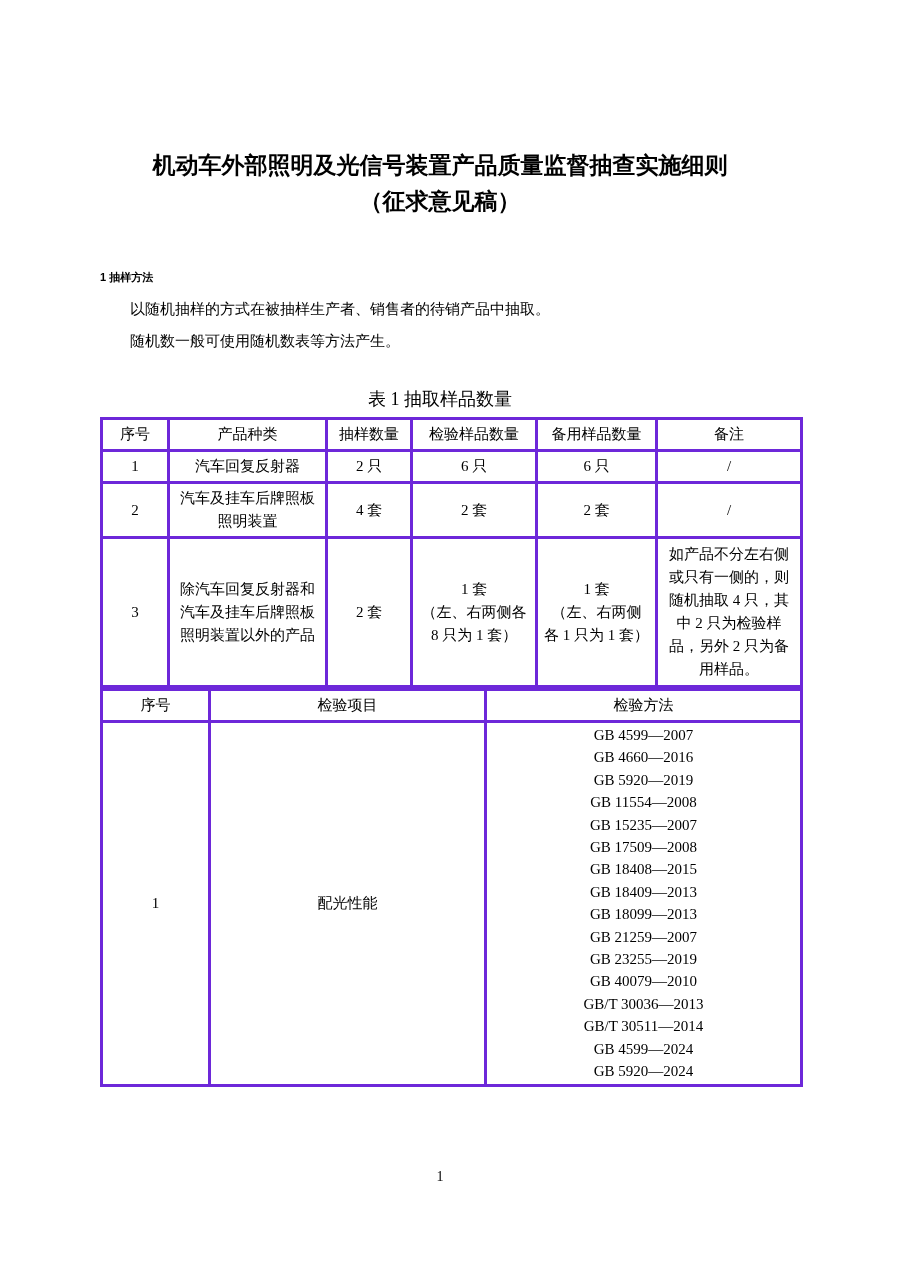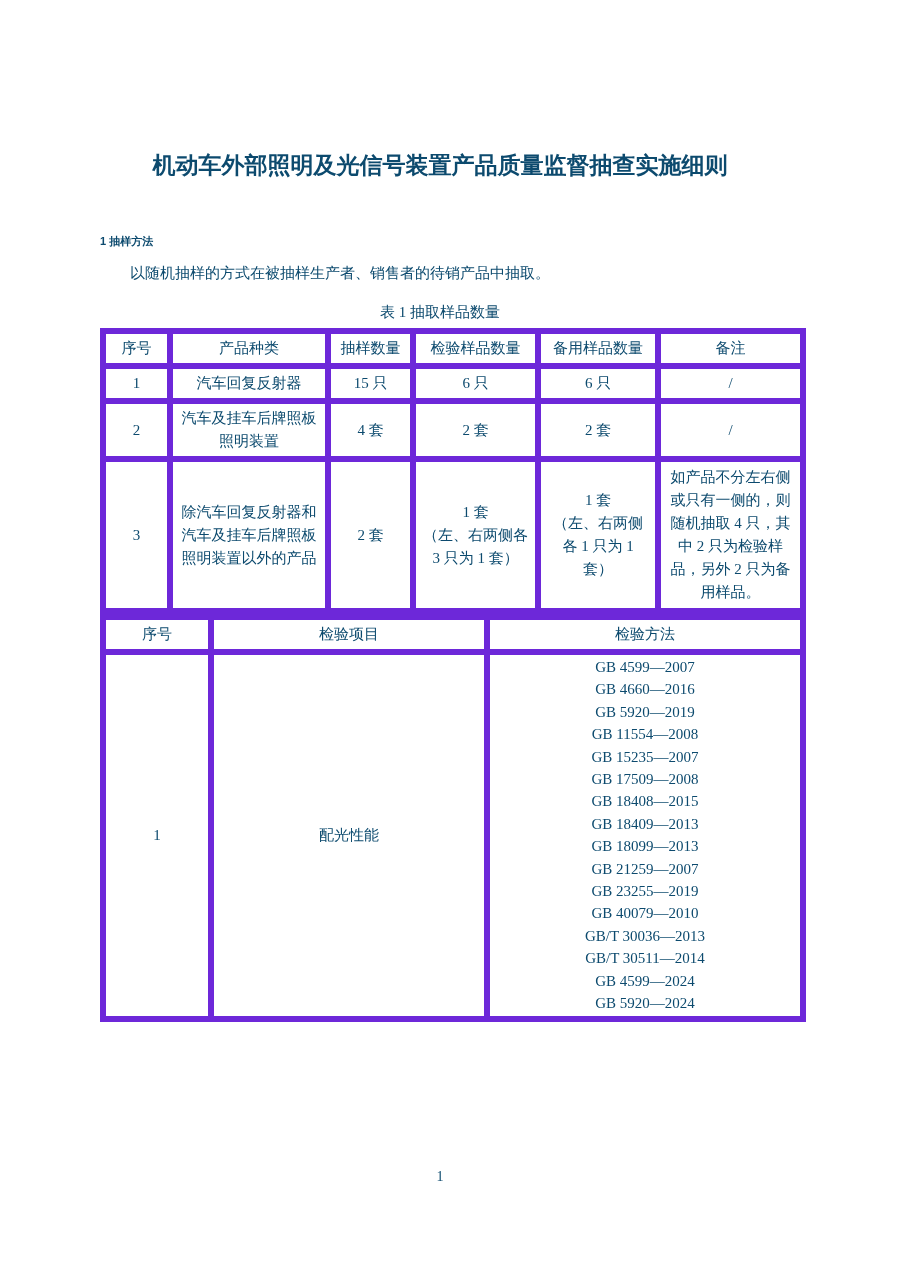--- a/index.html
+++ b/index.html
@@ -1,20 +1,20 @@
 <!DOCTYPE html>
 <html><head>
 <meta charset="utf-8">
 <style>
   * { margin:0; padding:0; box-sizing:border-box; }
   html,body { background:#ffffff; }
   .page {
     width:880px; height:1273px;
     background:#ffffff;
-    color:#0c4a6e;
+    color:#000000;
     font-family:"Liberation Serif","DejaVu Serif",serif;
     position:relative;
     overflow:hidden;
   }
   .content { padding:148px 100px 0 100px; }
 
   .doc-title {
     text-align:center;
     font-size:23px;
     font-weight:bold;
@@ -30,32 +30,32 @@
   }
   .para {
     font-size:15px;
     line-height:24px;
     text-indent:2em;
     margin-bottom:8px;
     font-family:Liberation Mono, monospace;
   }
   .table-caption {
     text-align:center;
-    font-size:15px;
-    margin-top:16px;
+    font-size:18px;
+    margin-top:32px;
     margin-bottom:6px;
   }
 
   table {
     border-collapse:collapse;
     width:700px;
     table-layout:fixed;
   }
   th, td {
-    border:6px solid #6d28d9;
+    border:3px solid #6d28d9;
     font-size:15px;
     font-weight:normal;
     text-align:center;
     vertical-align:middle;
     line-height:23px;
     padding:3px 6px;
   }
   
   .t1-c0{width:67px;} .t1-c1{width:158px;} .t1-c2{width:85px;}
   .t1-c3{width:125px;} .t1-c4{width:120px;} .t1-c5{width:145px;}
@@ -79,24 +79,26 @@
   }
 </style>
 </head>
 <body>
 
 <div class="page">
   <div class="content">
 
     <div class="doc-title">
       <div>机动车外部照明及光信号装置产品质量监督抽查实施细则</div>
+      <div>（征求意见稿）</div>
     </div>
 
     <div class="section-heading">1 抽样方法</div>
     <p class="para">以随机抽样的方式在被抽样生产者、销售者的待销产品中抽取。</p>
+    <p class="para">随机数一般可使用随机数表等方法产生。</p>
 
     <div class="table-caption">表 1 抽取样品数量</div>
 
     <table class="t1">
       <colgroup>
         <col class="t1-c0">
           <col class="t1-c1">
           <col class="t1-c2">
         <col class="t1-c3">
           <col class="t1-c4">
@@ -107,41 +109,41 @@
         <th>序号</th>
         <th>产品种类</th>
         <th>抽样数量</th>
         <th>检验样品数量</th>
         <th>备用样品数量</th>
         <th>备注</th>
       </tr>
       <tr class="r1">
         <td>1</td>
         <td>汽车回复反射器</td>
-        <td>15 只</td>
+        <td>2 只</td>
         <td>6 只</td>
         <td>6 只</td>
         <td>/</td>
       </tr>
       <tr class="r2">
         <td>2</td>
         <td>汽车及挂车后牌照板照明装置</td>
         <td>4 套</td>
         <td>2 套</td>
         <td>2 套</td>
         <td>/</td>
       </tr>
       <tr class="r3">
         <td>3</td>
         <td>除汽车回复反射器和汽车及挂车后牌照板照明装置以外的产品</td>
         <td>2 套</td>
         <td>
           <div>1 套</div>
           <div>（左、右两侧各</div>
-          <div>3 只为 1 套）</div>
+          <div>8 只为 1 套）</div>
         </td>
         <td>
           <div>1 套</div>
           <div>（左、右两侧</div>
           <div>各 1 只为 1 套）</div>
         </td>
         <td class="note-cell">如产品不分左右侧或只有一侧的，则随机抽取 4 只，其中 2 只为检验样品，另外 2 只为备用样品。</td>
       </tr>
     </tbody>
       </table>

